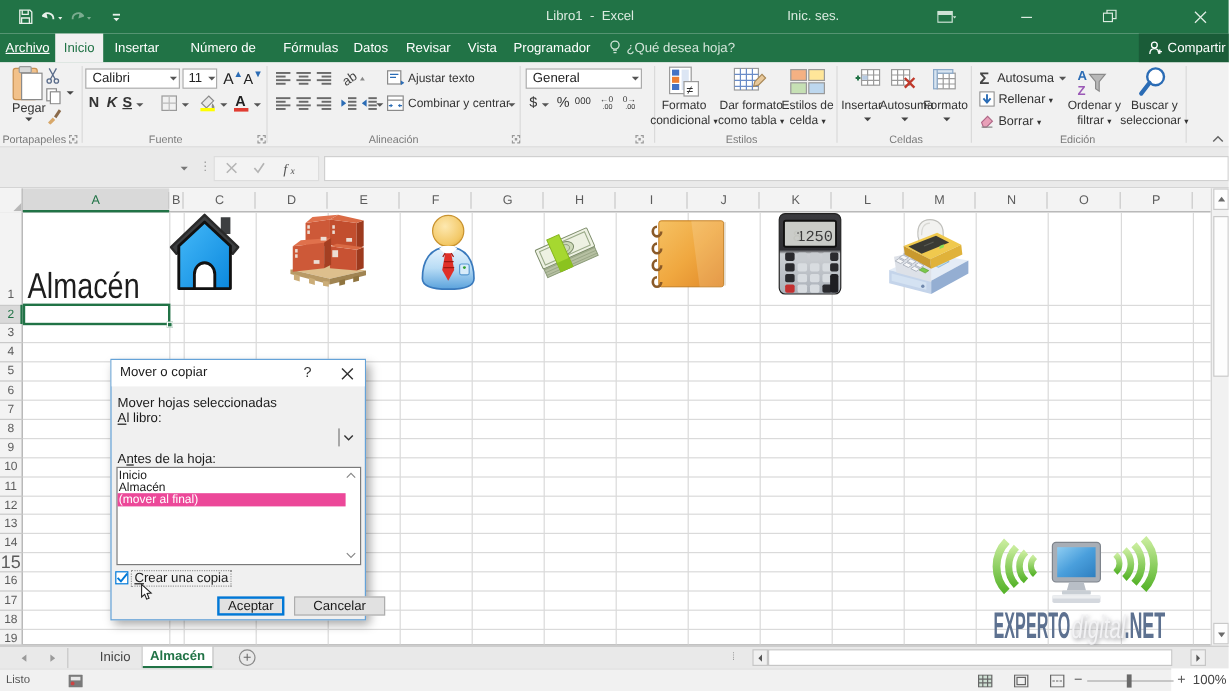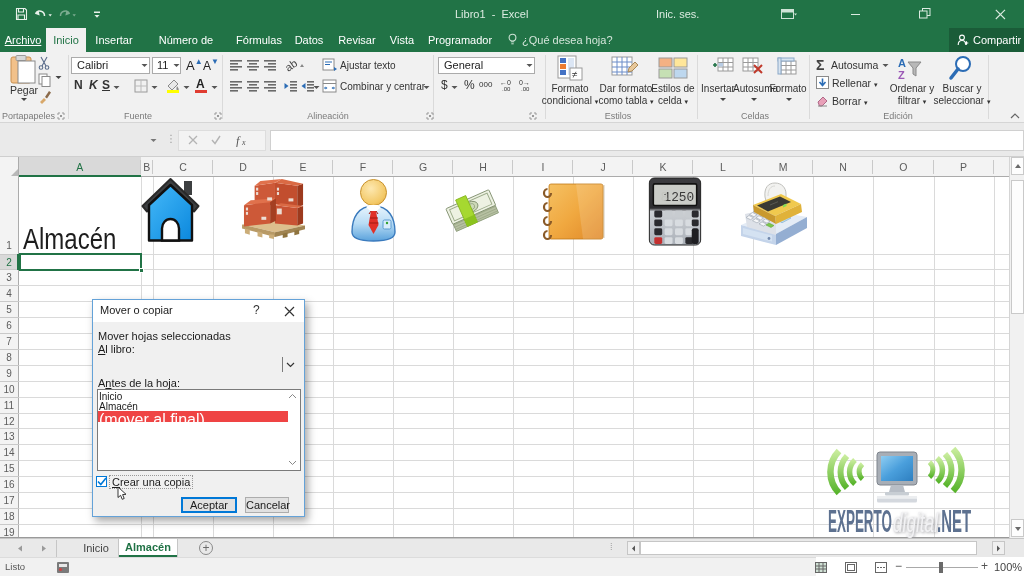--- a/index.html
+++ b/index.html
@@ -483,21 +483,21 @@
 <div class="abs" style="left:0;top:381.7px;width:18px;height:15.9px;background:transparent;color:#5c5c5c;font-size:10px;text-align:center;line-height:15px;">10</div>
 <div class="abs" style="left:0;top:396.6px;width:19px;height:1px;background:#c9c9c9;"></div>
 <div class="abs" style="left:0;top:397.6px;width:18px;height:15.9px;background:transparent;color:#5c5c5c;font-size:10px;text-align:center;line-height:15px;">11</div>
 <div class="abs" style="left:0;top:412.5px;width:19px;height:1px;background:#c9c9c9;"></div>
 <div class="abs" style="left:0;top:413.5px;width:18px;height:15.9px;background:transparent;color:#5c5c5c;font-size:10px;text-align:center;line-height:15px;">12</div>
 <div class="abs" style="left:0;top:428.4px;width:19px;height:1px;background:#c9c9c9;"></div>
 <div class="abs" style="left:0;top:429.4px;width:18px;height:15.9px;background:transparent;color:#5c5c5c;font-size:10px;text-align:center;line-height:15px;">13</div>
 <div class="abs" style="left:0;top:444.3px;width:19px;height:1px;background:#c9c9c9;"></div>
 <div class="abs" style="left:0;top:445.3px;width:18px;height:15.9px;background:transparent;color:#5c5c5c;font-size:10px;text-align:center;line-height:15px;">14</div>
 <div class="abs" style="left:0;top:460.2px;width:19px;height:1px;background:#c9c9c9;"></div>
-<div class="abs" style="left:0;top:461.2px;width:18px;height:15.9px;background:transparent;color:#5c5c5c;font-size:10px;text-align:center;line-height:15px;">15</div>
+<div class="abs" style="left:0;top:461.2px;width:18px;height:15.9px;background:transparent;color:#5c5c5c;font-size:15px;text-align:center;line-height:15px;">15</div>
 <div class="abs" style="left:0;top:476.1px;width:19px;height:1px;background:#c9c9c9;"></div>
 <div class="abs" style="left:0;top:477.1px;width:18px;height:15.9px;background:transparent;color:#5c5c5c;font-size:10px;text-align:center;line-height:15px;">16</div>
 <div class="abs" style="left:0;top:492.0px;width:19px;height:1px;background:#c9c9c9;"></div>
 <div class="abs" style="left:0;top:493.0px;width:18px;height:15.9px;background:transparent;color:#5c5c5c;font-size:10px;text-align:center;line-height:15px;">17</div>
 <div class="abs" style="left:0;top:507.9px;width:19px;height:1px;background:#c9c9c9;"></div>
 <div class="abs" style="left:0;top:508.9px;width:18px;height:15.9px;background:transparent;color:#5c5c5c;font-size:10px;text-align:center;line-height:15px;">18</div>
 <div class="abs" style="left:0;top:523.8px;width:19px;height:1px;background:#c9c9c9;"></div>
 <div class="abs" style="left:0;top:524.8px;width:18px;height:12px;background:transparent;color:#5c5c5c;font-size:10px;text-align:center;line-height:15px;">19</div>
 <div class="abs" style="left:17px;top:254px;width:2px;height:16px;background:#217346;"></div>
 <div class="abs" style="left:23px;top:222px;font-size:30px;color:#1d1d1d;transform:scaleX(0.8);transform-origin:0 0;">Almacén</div>
@@ -736,34 +736,34 @@
   <div class="dlg-label" style="left:5px;top:30px;">Mover hojas seleccionadas</div>
   <div class="dlg-label" style="left:5px;top:43px;"><u>A</u>l libro:</div>
   <div style="position:absolute;left:189px;top:57px;width:16px;height:15px;background:#f0f0f0;border-left:1px solid #7a7a7a;"></div>
   <svg style="position:absolute;left:193px;top:62px" width="9" height="6" viewBox="0 0 9 6">
       <path d="M1 1 l3.5 3.5 L8 1" stroke="#333" stroke-width="1.2" fill="none"></path>
     </svg>
   <div class="dlg-label" style="left:5px;top:77px;">A<u>n</u>tes de la hoja:</div>
   <div style="position:absolute;left:4px;top:89px;width:204px;height:82px;background:#fff;border:1px solid #7a7a7a;"></div>
   <div style="position:absolute;left:6px;top:91px;font-size:10px;color:#1a1a1a;">Inicio</div>
   <div style="position:absolute;left:6px;top:101px;font-size:10px;color:#1a1a1a;">Almacén</div>
-  <div style="position:absolute;left:5px;top:111px;width:190px;height:10.5px;background:#ef4444;color:#fff;font-size:16px;padding-left:1px;">(mover al final)</div>
+  <div style="position:absolute;left:5px;top:111px;width:190px;height:10.5px;background:#ec4899;color:#fff;font-size:10px;padding-left:1px;">(mover al final)</div>
   <svg style="position:absolute;left:195px;top:93px" width="9" height="6" viewBox="0 0 9 6">
       <path d="M1 5 l3.5-3.5 L8 5" stroke="#888" stroke-width="1" fill="none"></path>
     </svg>
   <svg style="position:absolute;left:195px;top:160px" width="9" height="6" viewBox="0 0 9 6">
       <path d="M1 1 l3.5 3.5 L8 1" stroke="#888" stroke-width="1" fill="none"></path>
     </svg>
   <div style="position:absolute;left:3px;top:176px;width:11px;height:11px;background:#fff;border:1px solid #0078d7;"></div>
   <svg style="position:absolute;left:4px;top:177px" width="10" height="9" viewBox="0 0 10 9">
       <path d="M1 4.5 l2.8 3 L9 1" stroke="#0078d7" stroke-width="1.6" fill="none"></path>
     </svg>
   <div style="position:absolute;left:16px;top:175px;font-size:11px;color:#1a1a1a;border:1px dotted #999;padding:0 2px;"><u>C</u>rear una copia</div>
   <div style="position:absolute;left:88px;top:197px;width:56px;height:16px;background:#e1e1e1;border:2px solid #0078d7;font-size:11px;text-align:center;line-height:12px;color:#1a1a1a;">Aceptar</div>
-  <div style="position:absolute;left:152px;top:197px;width:44px;height:16px;background:#e1e1e1;border:1px solid #adadad;font-size:11px;text-align:center;line-height:14px;color:#1a1a1a;">Cancelar</div>
+  <div style="position:absolute;left:152px;top:197px;width:76px;height:16px;background:#e1e1e1;border:1px solid #adadad;font-size:11px;text-align:center;line-height:14px;color:#1a1a1a;">Cancelar</div>
   <svg style="position:absolute;left:24px;top:186px" width="13" height="15" viewBox="0 0 13 15">
       <path d="M1 1 l0 10.5 2.6-2.2 1.6 4 2-0.8 -1.6-3.9 3.4-0.3z" fill="#fff" stroke="#222" stroke-width="0.9"></path>
     </svg>
 </div>
 
 <div class="abs" id="tabbar" style="left:0;top:538px;width:1024px;height:19px;background:#e9e9e9;border-top:1px solid #c6c6c6;">
   <svg class="abs" style="left:17px;top:6px" width="6" height="7" viewBox="0 0 6 7">
       <path d="M5 0.5 L1 3.5 L5 6.5z" fill="#9a9a9a"></path>
     </svg>
   <svg class="abs" style="left:41px;top:6px" width="6" height="7" viewBox="0 0 6 7">
@@ -779,21 +779,21 @@
   <div class="abs" style="left:627px;top:2px;width:13px;height:14px;background:#f0f0f0;border:1px solid #c6c6c6;"></div>
   <svg class="abs" style="left:631px;top:6px" width="5" height="7" viewBox="0 0 5 7">
       <path d="M4 0.5 L1 3.5 L4 6.5z" fill="#555"></path>
     </svg>
   <div class="abs" style="left:640px;top:2px;width:337px;height:14px;background:#fff;border:1px solid #c6c6c6;"></div>
   <div class="abs" style="left:992px;top:2px;width:13px;height:14px;background:#f0f0f0;border:1px solid #c6c6c6;"></div>
   <svg class="abs" style="left:996px;top:6px" width="5" height="7" viewBox="0 0 5 7">
       <path d="M1 0.5 L4 3.5 L1 6.5z" fill="#555"></path>
     </svg>
 </div>
-<div class="abs" id="statusbar" style="left:0;top:557px;width:816px;height:19px;background:#f1f1f1;border-top:1px solid #dcdcdc;">
+<div class="abs" id="statusbar" style="left:0;top:557px;width:976px;height:19px;background:#f1f1f1;border-top:1px solid #dcdcdc;">
   <div class="abs" style="left:5px;top:0;font-size:9.5px;line-height:18px;color:#555;">Listo</div>
   <svg class="abs" style="left:57px;top:4px" width="12" height="11" viewBox="0 0 12 11">
       <rect x="0" y="0" width="12" height="11" rx="1" fill="#7a7a7a"></rect>
       <rect x="2" y="2" width="8" height="3" fill="#e8e8e8"></rect>
       <circle cx="3.5" cy="7.5" r="1.6" fill="#c44"></circle>
     </svg>
   <svg class="abs" style="left:815px;top:4px" width="76" height="11" viewBox="0 0 76 11">
     <g fill="none" stroke="#666" stroke-width="1">
       <rect x="0.5" y="0.5" width="11" height="10" fill="#cfe0d4"></rect>
         <path d="M0.5 4 h11 M0.5 7 h11 M4 .5 v10 M8 .5 v10"></path>

